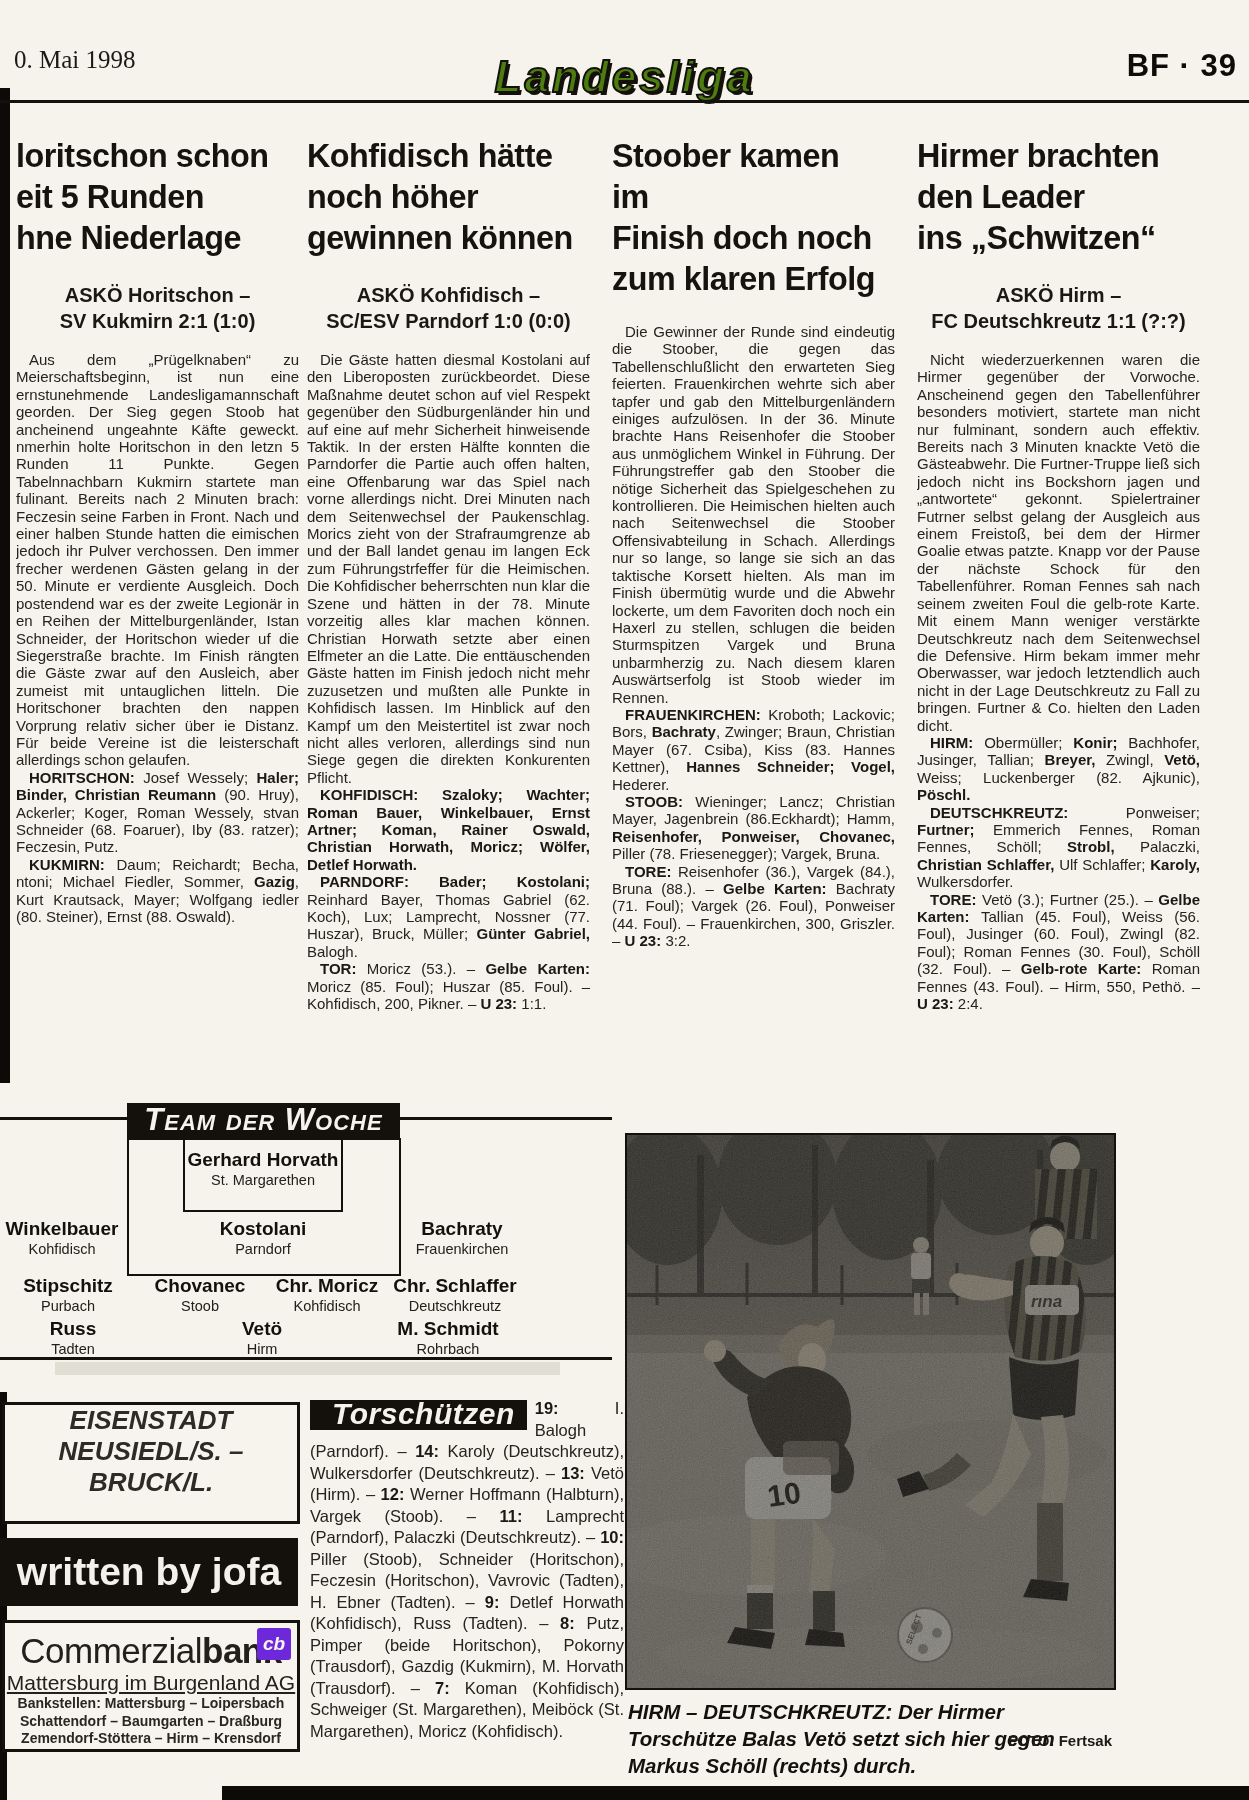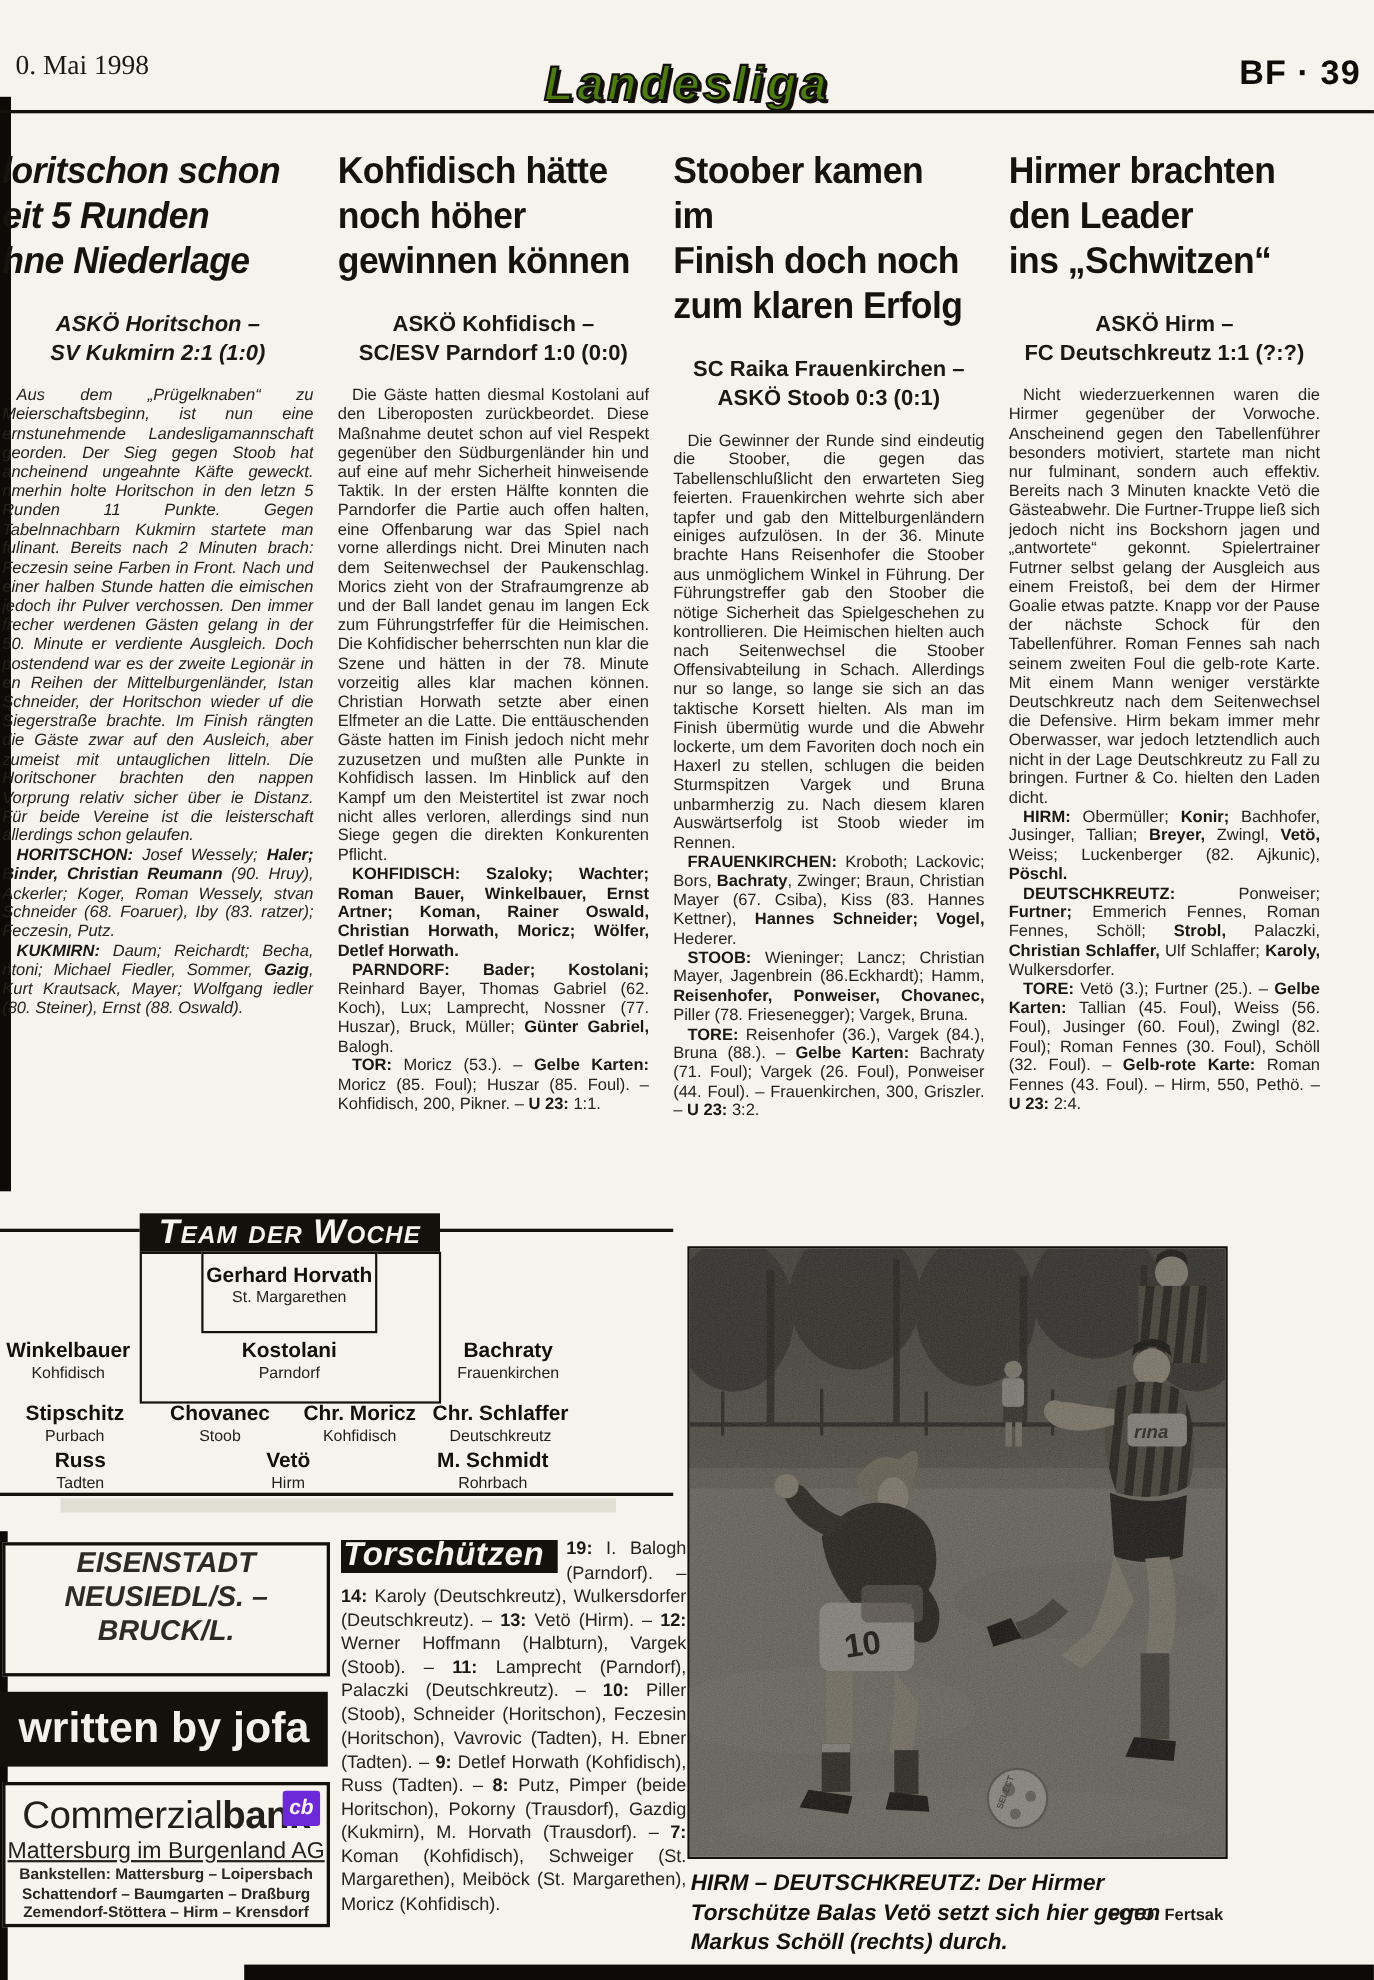--- a/index.html
+++ b/index.html
@@ -57,41 +57,41 @@
   #bank{left:2px;top:1620px;width:292px;height:126px;position:absolute;}
   #bank-name{text-align:center;font-size:35px;color:#23201b;margin-top:8px;letter-spacing:-0.5px;}
   #bank-name .bold{font-weight:800;}
   #cb-badge{position:absolute;right:6px;top:5px;width:34px;height:32px;background:#6d28d9;color:#f5f3ec;
     font-style:italic;font-weight:700;font-size:19px;display:flex;align-items:center;justify-content:center;border-radius:3px;}
   #bank-sub{text-align:center;font-size:21px;color:#24211c;margin-top:0px;text-decoration:underline;}
   .bank-branch{text-align:center;font-weight:700;font-size:14px;line-height:17.5px;color:#2a2722;}
   
   #scorers{left:310px;top:1398px;width:314px;height:330px;font-size:16.5px;line-height:21.5px;text-align:justify;color:#26221d;}
   #scorer-label{float:left;background:#14110d;color:#f4f2ea;font-style:italic;font-weight:800;
-    font-size:30px;padding:3px 12px 5px 2px;margin:2px 8px 4px 0;letter-spacing:0.5px;}
+    font-size:30px;padding:3px 12px 5px 22px;margin:2px 8px 4px 0;letter-spacing:0.5px;}
   
   #photo{left:625px;top:1133px;width:487px;height:553px;border:2px solid #14110d;background:#a9a399;}
   #caption{left:628px;top:1698px;width:486px;font-style:italic;font-weight:700;
     font-size:20.5px;line-height:27px;color:#14110d;}
   #credit{position:absolute;right:2px;top:29px;font-style:normal;font-weight:700;font-size:15px;color:#1c1914;}
 </style>
 </head>
 <body>
 
 <div class="abs edge" style="left:0;top:88px;width:10px;height:995px;"></div>
 <div class="abs edge" style="left:0;top:1392px;width:7px;height:408px;"></div>
 <div class="abs edge" style="left:222px;top:1786px;width:1027px;height:14px;"></div>
 
 <div class="abs" id="date">0. Mai 1998</div>
 <div class="abs" id="logo">Landesliga</div>
 <div class="abs" id="pagemark">BF · 39</div>
 <div class="abs" id="headrule"></div>
 
 <div id="columns">
-    <div class="col" style="left: 2px; font-style: italic;">
+    <div class="col" style="left: 16px;">
       <div class="headline">loritschon schon
 eit 5 Runden
 hne Niederlage</div>
       <div class="match">ASKÖ Horitschon –
 SV Kukmirn 2:1 (1:0)</div>
       <p class="para"><span>Aus dem „Prügelknaben“ zu Meierschaftsbeginn, ist nun eine ernstunehmende Landesligamannschaft georden. Der Sieg gegen Stoob hat ancheinend ungeahnte Käfte geweckt. nmerhin holte Horitschon in den letzn 5 Runden 11 Punkte. Gegen Tabelnnachbarn Kukmirn startete man fulinant. Bereits nach 2 Minuten brach: Feczesin seine Farben in Front. Nach und einer halben Stunde hatten die eimischen jedoch ihr Pulver verchossen. Den immer frecher werdenen Gästen gelang in der 50. Minute er verdiente Ausgleich. Doch postendend war es der zweite Legionär in en Reihen der Mittelburgenländer, Istan Schneider, der Horitschon wieder uf die Siegerstraße brachte. Im Finish rängten die Gäste zwar auf den Ausleich, aber zumeist mit untauglichen litteln. Die Horitschoner brachten den nappen Vorprung relativ sicher über ie Distanz. Für beide Vereine ist die leisterschaft allerdings schon gelaufen.</span></p>
       <p class="para"><span class="b">HORITSCHON: </span><span>Josef Wessely; </span><span class="b">Haler; Binder, Christian Reumann </span><span>(90. Hruy), Ackerler; Koger, Roman Wessely, stvan Schneider (68. Foaruer), Iby (83. ratzer); Feczesin, Putz.</span></p>
       <p class="para"><span class="b">KUKMIRN: </span><span>Daum; Reichardt; Becha, ntoni; Michael Fiedler, Sommer, </span><span class="b">Gazig</span><span>, Kurt Krautsack, Mayer; Wolfgang iedler (80. Steiner), Ernst (88. Oswald).</span></p>
     </div>
     <div class="col" style="left: 307px;">
@@ -102,22 +102,20 @@
 SC/ESV Parndorf 1:0 (0:0)</div>
       <p class="para"><span>Die Gäste hatten diesmal Kostolani auf den Liberoposten zurückbeordet. Diese Maßnahme deutet schon auf viel Respekt gegenüber den Südburgenländer hin und auf eine auf mehr Sicherheit hinweisende Taktik. In der ersten Hälfte konnten die Parndorfer die Partie auch offen halten, eine Offenbarung war das Spiel nach vorne allerdings nicht. Drei Minuten nach dem Seitenwechsel der Paukenschlag. Morics zieht von der Strafraumgrenze ab und der Ball landet genau im langen Eck zum Führungstrfeffer für die Heimischen. Die Kohfidischer beherrschten nun klar die Szene und hätten in der 78. Minute vorzeitig alles klar machen können. Christian Horwath setzte aber einen Elfmeter an die Latte. Die enttäuschenden Gäste hatten im Finish jedoch nicht mehr zuzusetzen und mußten alle Punkte in Kohfidisch lassen. Im Hinblick auf den Kampf um den Meistertitel ist zwar noch nicht alles verloren, allerdings sind nun Siege gegen die direkten Konkurenten Pflicht.</span></p>
       <p class="para"><span class="b">KOHFIDISCH: Szaloky; Wachter; Roman Bauer, Winkelbauer, Ernst Artner; Koman, Rainer Oswald, Christian Horwath, Moricz; Wölfer, Detlef Horwath.</span></p>
       <p class="para"><span class="b">PARNDORF: Bader; Kostolani; </span><span>Reinhard Bayer, Thomas Gabriel (62. Koch), Lux; Lamprecht, Nossner (77. Huszar), Bruck, Müller; </span><span class="b">Günter Gabriel,</span><span> Balogh.</span></p>
       <p class="para"><span class="b">TOR: </span><span>Moricz (53.). – </span><span class="b">Gelbe Karten: </span><span>Moricz (85. Foul); Huszar (85. Foul). – Kohfidisch, 200, Pikner. – </span><span class="b">U 23: </span><span>1:1.</span></p>
     </div>
     <div class="col" style="left: 612px;">
       <div class="headline">Stoober kamen im
 Finish doch noch
 zum klaren Erfolg</div>
-      <div class="match">SC Raika Frauenkirchen –
-ASKÖ Stoob 0:3 (0:1)</div>
       <p class="para"><span>Die Gewinner der Runde sind eindeutig die Stoober, die gegen das Tabellenschlußlicht den erwarteten Sieg feierten. Frauenkirchen wehrte sich aber tapfer und gab den Mittelburgenländern einiges aufzulösen. In der 36. Minute brachte Hans Reisenhofer die Stoober aus unmöglichem Winkel in Führung. Der Führungstreffer gab den Stoober die nötige Sicherheit das Spielgeschehen zu kontrollieren. Die Heimischen hielten auch nach Seitenwechsel die Stoober Offensivabteilung in Schach. Allerdings nur so lange, so lange sie sich an das taktische Korsett hielten. Als man im Finish übermütig wurde und die Abwehr lockerte, um dem Favoriten doch noch ein Haxerl zu stellen, schlugen die beiden Sturmspitzen Vargek und Bruna unbarmherzig zu. Nach diesem klaren Auswärtserfolg ist Stoob wieder im Rennen.</span></p>
       <p class="para"><span class="b">FRAUENKIRCHEN: </span><span>Kroboth; Lackovic; Bors, </span><span class="b">Bachraty</span><span>, Zwinger; Braun, Christian Mayer (67. Csiba), Kiss (83. Hannes Kettner), </span><span class="b">Hannes Schneider; Vogel,</span><span> Hederer.</span></p>
       <p class="para"><span class="b">STOOB: </span><span>Wieninger; Lancz; Christian Mayer, Jagenbrein (86.Eckhardt); Hamm, </span><span class="b">Reisenhofer, Ponweiser, Chovanec,</span><span> Piller (78. Friesenegger); Vargek, Bruna.</span></p>
       <p class="para"><span class="b">TORE: </span><span>Reisenhofer (36.), Vargek (84.), Bruna (88.). – </span><span class="b">Gelbe Karten: </span><span>Bachraty (71. Foul); Vargek (26. Foul), Ponweiser (44. Foul). – Frauenkirchen, 300, Griszler. – </span><span class="b">U 23: </span><span>3:2.</span></p>
     </div>
     <div class="col" style="left: 917px;">
       <div class="headline">Hirmer brachten
 den Leader
 ins „Schwitzen“</div>
       <div class="match">ASKÖ Hirm –

